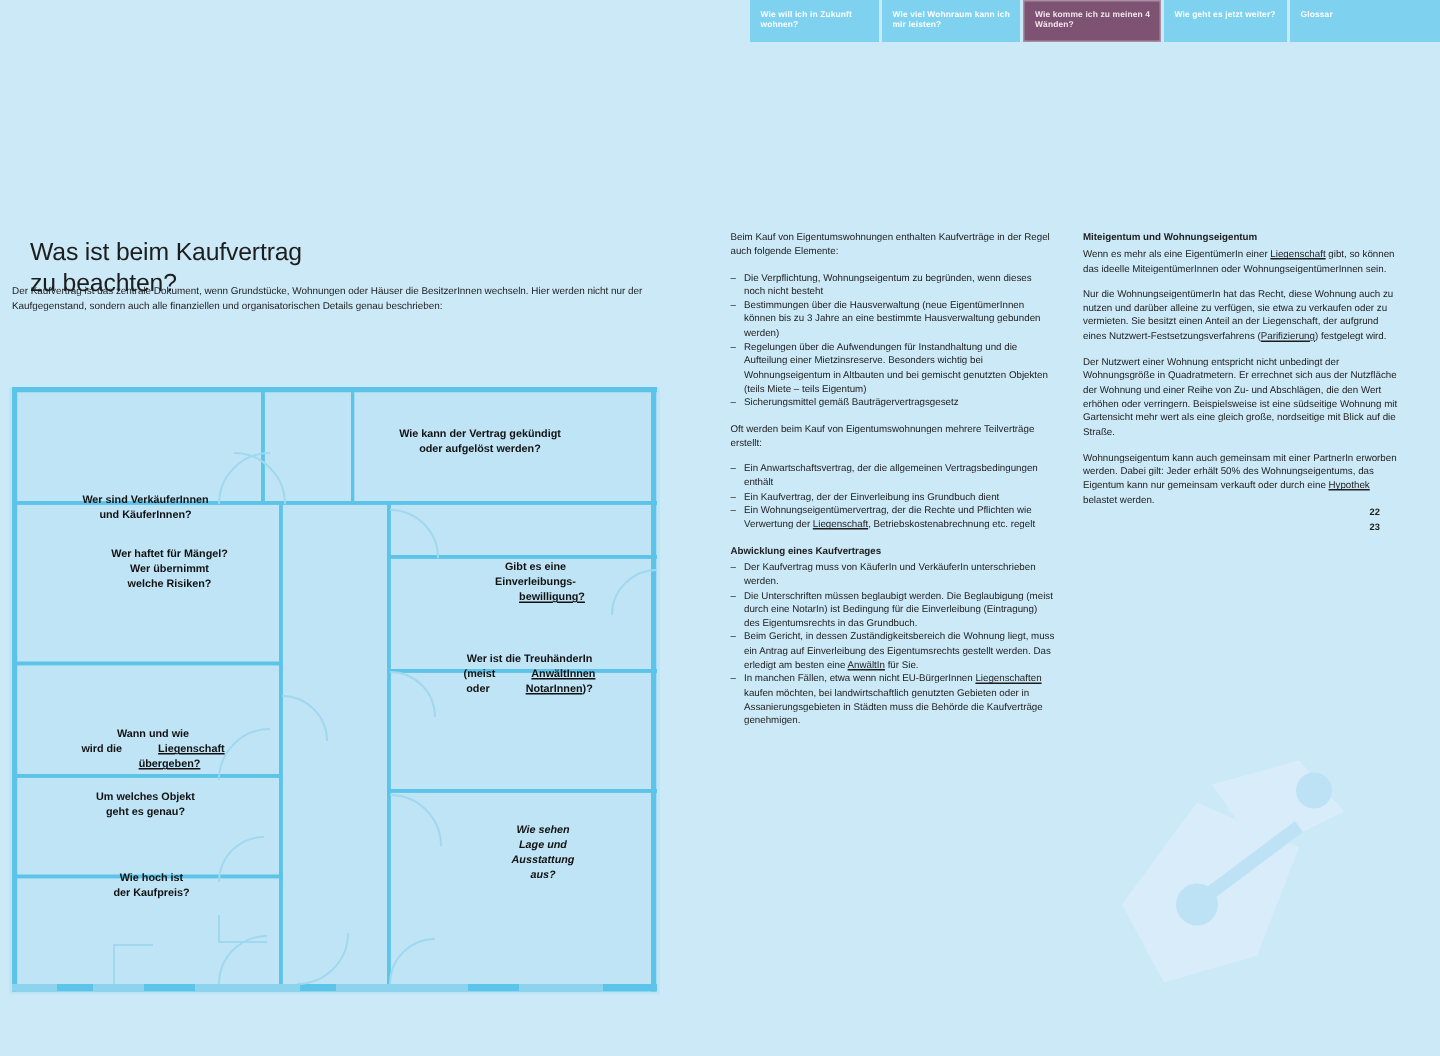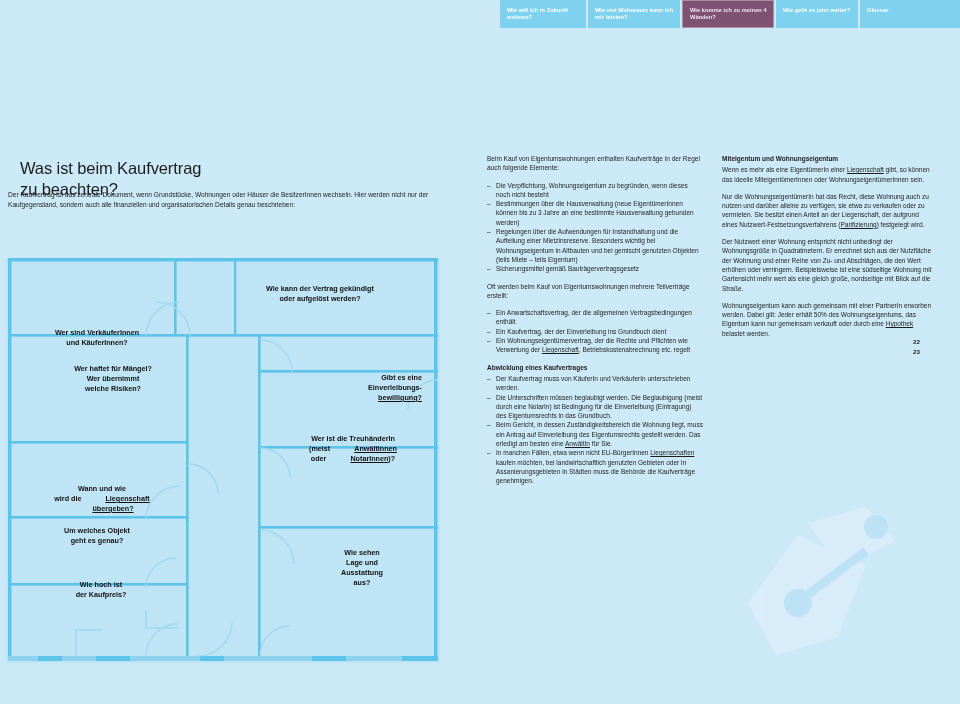--- a/index.html
+++ b/index.html
@@ -233,36 +233,36 @@
     <div class="fp-label" style="left:16px; top:26px; width:150px;margin-top:44px;">Wer sind VerkäuferInnen
 und KäuferInnen?</div>
 
     <div class="fp-label" style="left:214px; top:26px; width:200px;">Wie kann der Vertrag gekündigt
 oder aufgelöst werden?</div>
 
     <div class="fp-label" style="left:32px; top:106px; width:150px;">Wer haftet für Mängel?
 Wer übernimmt
 welche Risiken?</div>
 
-    <div class="fp-label" style="left:286px; top:105px; width:130px;text-align:right;">
+    <div class="fp-label" style="left:286px; top:105px; width:130px;">
       <span>Gibt es eine<br>Einverleibungs-<br></span><u>bewilligung?</u>
     </div>
 
     <div class="fp-label" style="left:16px; top:184px; width:160px;margin-top:32px;">
       Wann und wie<br>wird die <u>Liegenschaft</u><br><u>übergeben?</u>
     </div>
 
     <div class="fp-label" style="left:16px; top:268px; width:150px;">Um welches Objekt
 geht es genau?</div>
 
     <div class="fp-label" style="left:272px; top:166px; width:150px;">
       Wer ist die TreuhänderIn<br>(meist <u>AnwältInnen</u><br>oder <u>NotarInnen</u>)?
     </div>
 
-    <div class="fp-label" style="left:296px; top:290px; width:120px;">Wie sehen
+    <div class="fp-label" style="left:296px; top:290px; width:120px;font-style:italic;">Wie sehen
 Lage und
 Ausstattung
 aus?</div>
 
     <div class="fp-label" style="left:20px; top:322px; width:150px;">Wie hoch ist
 der Kaufpreis?</div>
   </div>
 
   <div class="col col-mid">
     <p style="margin-bottom:8px;">Beim Kauf von Eigentumswohnungen enthalten Kaufverträge in der Regel auch folgende Elemente:</p>

